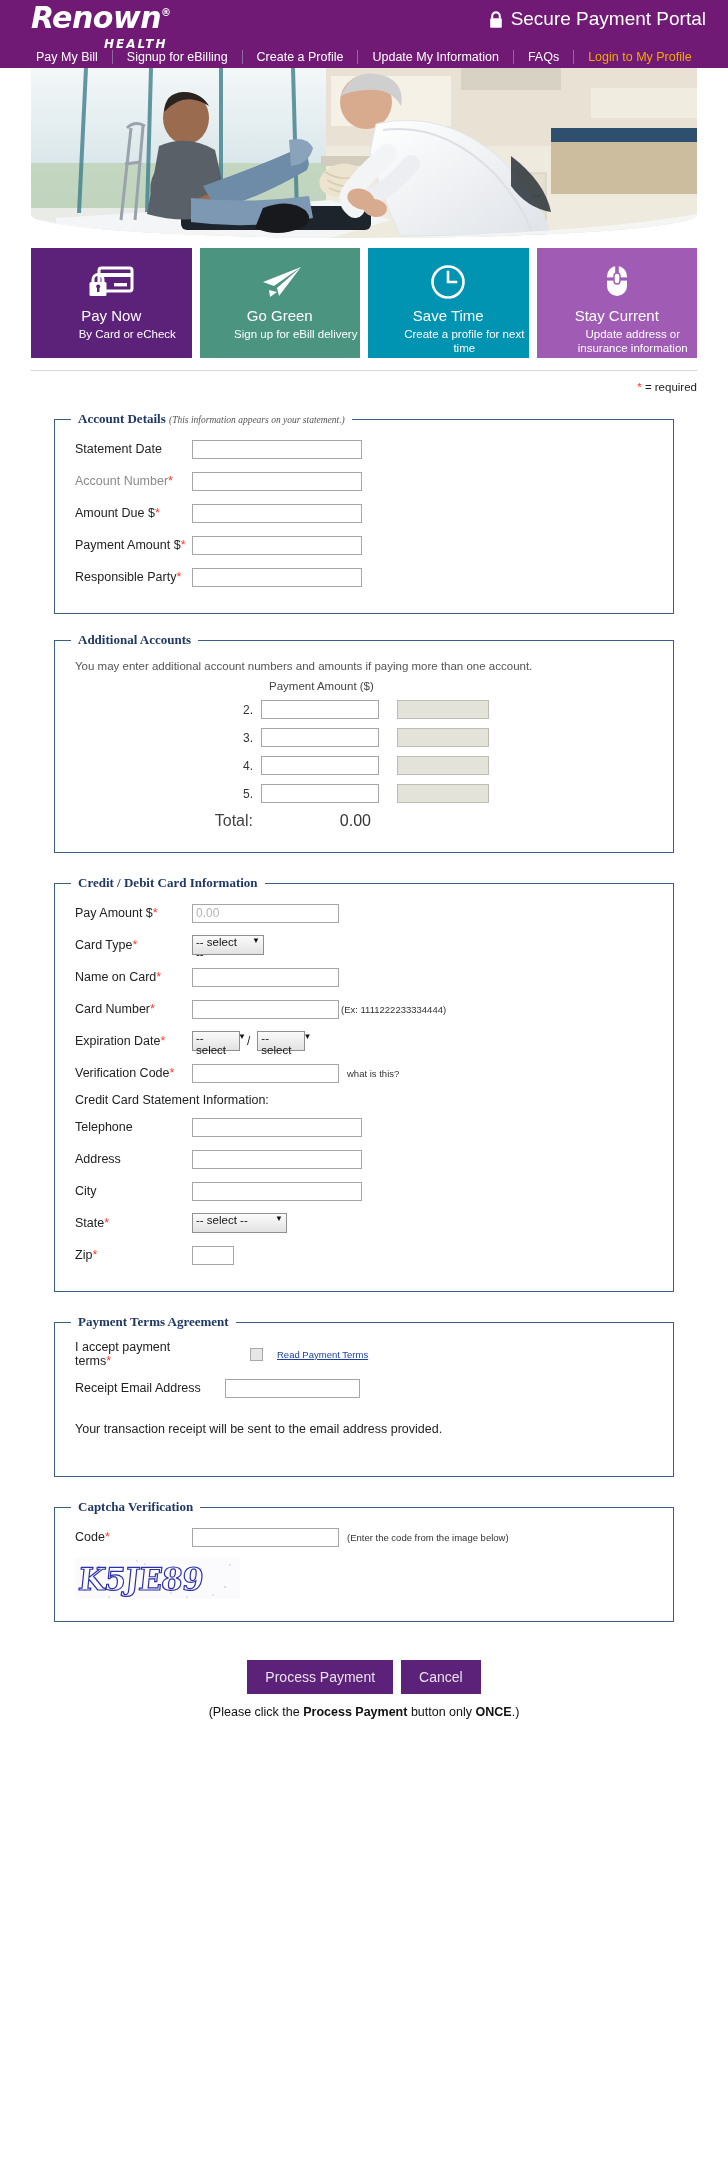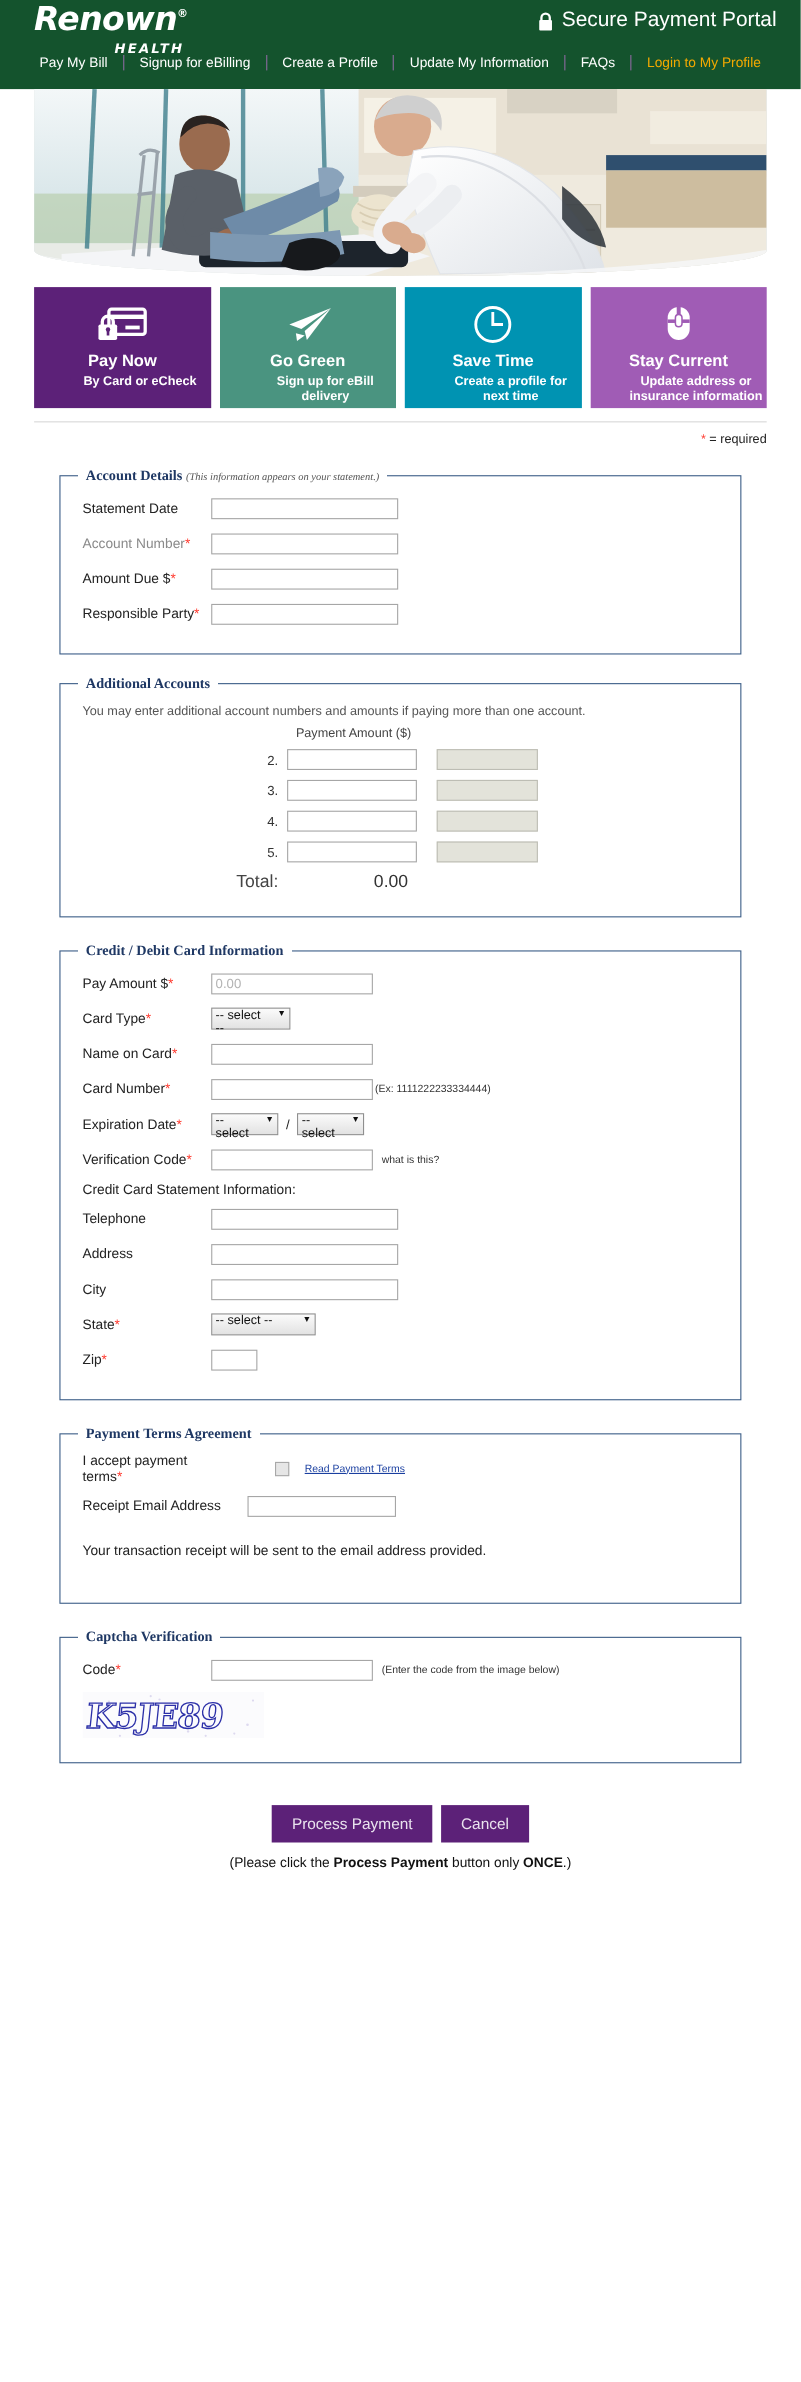--- a/index.html
+++ b/index.html
@@ -5,23 +5,23 @@
   * { box-sizing: border-box; }
   html, body {
     margin: 0; padding: 0;
     background: #ffffff;
     font-family: "Liberation Sans", sans-serif;
   }
   body { width: 728px; }
 
   
   .header {
-    background: #14532d;
+    background: #701a75;
     width: 728px;
-    height: 81px;
+    height: 68px;
     position: relative;
   }
   .logo-wrap {
     position: absolute;
     left: 31px; top: 2px;
     color: #ffffff;
     user-select: none;
   }
   .logo-main {
     font-family: "DejaVu Sans", sans-serif;
@@ -114,21 +114,20 @@
   .tile {
     width: 162px;
     height: 110px;
     color: #fff;
     text-align: center;
     padding-top: 12px;
     display: flex;
     flex-direction: column;
     align-items: center;
     cursor: pointer;
-    font-weight: bold;
   }
   .tile-icon { height: 44px; display:flex; align-items:center; justify-content:center; }
   .tile-title {
     font-size: 15px;
     margin-top: 3px;
     line-height: 18px;
   }
   .tile-sub {
     font-size: 11.5px;
     line-height: 14px;
@@ -205,21 +204,21 @@
     font-size: 11.5px;
     padding: 0 3px;
     display: inline-flex;
     gap: 12px;
     color: #111;
     font-family: "Liberation Sans", sans-serif;
     cursor: pointer;
   }
   .sel .caret { font-size: 8px; margin-left: auto; }
   .sel-sm { width: 72px; }
-  .sel-md { width: 61px; }
+  .sel-md { width: 48px; }
   .sel-lg { width: 95px; }
   .hint {
     font-size: 9.5px;
     color: #333;
     margin-left: 2px;
   }
   .hint-sp { margin-left: 8px; }
 
   
   .aa-desc { font-size: 11.5px; color: #555; padding: 2px 0 8px 20px; }
@@ -518,20 +517,24 @@
   <div class="row">
     <div class="lbl muted"><span>Account Number</span><span class="req">*</span></div>
     <input class="txt w-wide" type="text" value="" style="">
   </div>
 
   <div class="row">
     <div class="lbl"><span>Amount Due $</span><span class="req">*</span></div>
     <input class="txt w-wide" type="text" value="" style="">
   </div>
 
+  <div class="row">
+    <div class="lbl"><span>Payment Amount $</span><span class="req">*</span></div>
+    <input class="txt w-wide" type="text" value="" style="">
+  </div>
 
   <div class="row" style="margin-bottom:14px">
     <div class="lbl"><span>Responsible Party</span><span class="req">*</span></div>
     <input class="txt w-wide" type="text" value="" style="">
   </div>
 </fieldset>
 
 <fieldset class="fs">
   <legend>Additional Accounts</legend>
 

